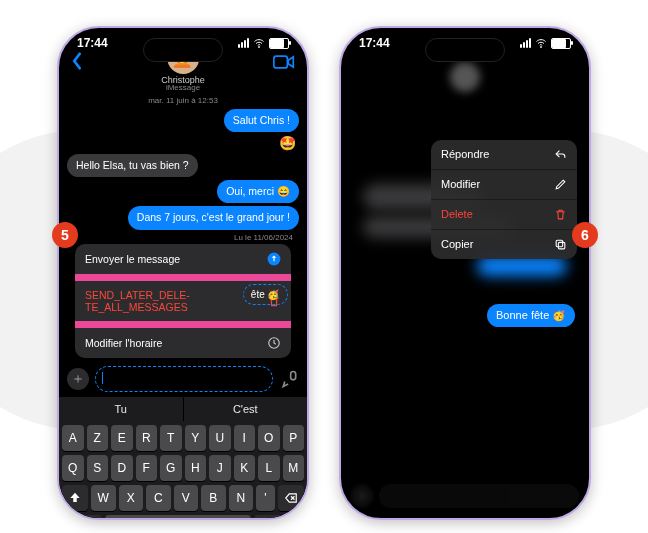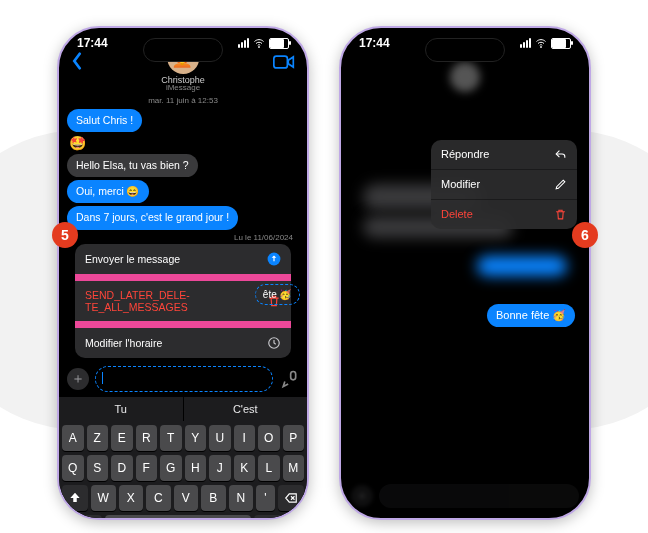--- a/index.html
+++ b/index.html
@@ -36,41 +36,41 @@
   
   .msghead{display:flex;align-items:center;justify-content:space-between;padding:2px 12px 4px;position:relative}
   .msghead .back{color:#0a84ff;font-size:20px}
   .msghead .cam{color:#0a84ff}
   .contact{position:absolute;left:50%;transform:translateX(-50%);text-align:center}
   .avatar{width:32px;height:32px;border-radius:50%;background:#d8b18a;margin:0 auto;display:flex;align-items:center;justify-content:center;font-size:18px}
   .contact .name{font-size:9px;color:#ccc;margin-top:1px}
   .thread{padding:2px 8px;font-size:10.5px}
   .datestamp{text-align:center;color:#888;font-size:8px;margin:2px 0 4px}
   .row{display:flex;margin:3px 0;align-items:flex-end}
-  .row.out{justify-content:flex-start}
+  .row.out{justify-content:flex-end}
   .bubble{max-width:170px;padding:5px 9px;border-radius:13px;line-height:1.25}
   .bubble.out{background:#0a84ff;color:#fff}
   .bubble.in{background:#3a3a3c;color:#fff}
   .react{font-size:14px;margin:0 2px}
   .readts{text-align:right;font-size:8px;color:#888;margin:1px 6px 2px 0}
   
   .ctx{
     margin:0 8px;background:#2c2c2e;border-radius:10px;overflow:hidden;font-size:10.5px;
   }
   .ctx .item{display:flex;align-items:center;justify-content:space-between;padding:8px 10px;border-bottom:7px solid #ec4899}
   .ctx .item:last-child{border-bottom:none}
   .ctx .danger{color:#ff453a}
   .ctx .ico{width:14px;height:14px;flex:0 0 14px;display:flex;align-items:center;justify-content:center}
   
   .composer{display:flex;align-items:center;gap:6px;padding:6px 8px 4px}
   .plus{width:22px;height:22px;border-radius:50%;background:#2c2c2e;color:#9a9a9e;display:flex;align-items:center;justify-content:center;font-size:14px}
   .compose-input{flex:1;height:24px;border-radius:14px;background:transparent;border:1px dashed #0a84ff;position:relative}
   .compose-input:after{content:"";position:absolute;left:6px;top:5px;width:1px;height:12px;background:#0a84ff}
   .mic{width:20px;height:20px;color:#888}
-  .scheduled-chip{position:absolute;right:7px;top:256px;border:1px dashed #0a84ff;border-radius:13px;padding:4px 7px;font-size:10px;color:#fff}
+  .scheduled-chip{position:absolute;right:19px;top:256px;border:1px dashed #0a84ff;border-radius:13px;padding:4px 7px;font-size:10px;color:#fff}
   
   .kbpred{display:flex;background:#1c1c1e;border-top:1px solid #000}
   .kbpred div{flex:1;text-align:center;font-size:11px;padding:6px 0;color:#e8e8ea;border-right:1px solid #000}
   .kbpred div:last-child{border-right:none}
   .kb{background:#1c1c1e;padding:4px 3px 6px}
   .kbrow{display:flex;gap:3px;justify-content:center;margin-bottom:4px}
   .key{background:#4a4a4c;color:#fff;border-radius:4px;height:26px;min-width:19px;flex:1;display:flex;align-items:center;justify-content:center;font-size:12px;box-shadow:0 1px 0 #000}
   .key.fn{background:#2c2c2e;flex:0 0 26px}
   .key.space{flex:3}
   
@@ -310,20 +310,27 @@
         <svg viewBox="0 0 24 24" fill="none" stroke="#fff" stroke-width="2">
             <path d="M4 20l4-1L20 7l-3-3L5 16z"></path>
           </svg>
       </div>
       <div class="mitem danger">
         <span>Delete</span>
         <svg viewBox="0 0 24 24" fill="none" stroke="#ff453a" stroke-width="2">
             <path d="M4 7h16M9 7V4h6v3M7 7l1 13h8l1-13"></path>
           </svg>
       </div>
+      <div class="mitem">
+        <span>Copier</span>
+        <svg viewBox="0 0 24 24" fill="none" stroke="#fff" stroke-width="2">
+            <rect x="8" y="8" width="12" height="12" rx="2"></rect>
+            <rect x="4" y="4" width="12" height="12" rx="2"></rect>
+          </svg>
+      </div>
     </div>
 
     <div class="bubble2">Bonne fête 🥳</div>
 
     <div class="composer2">
       <div class="plus">＋</div>
       <div class="field"></div>
     </div>
   </div>
 </div>

